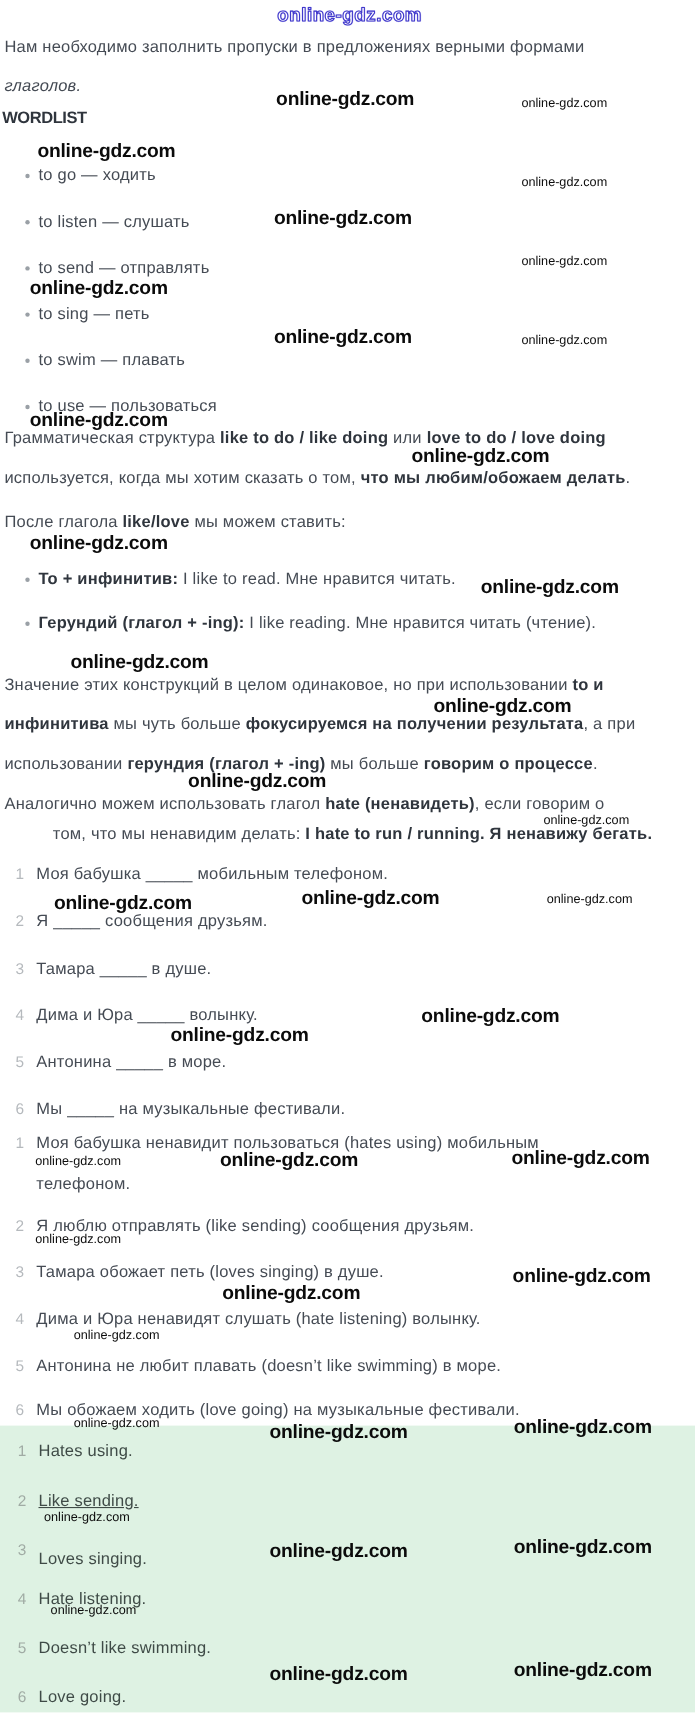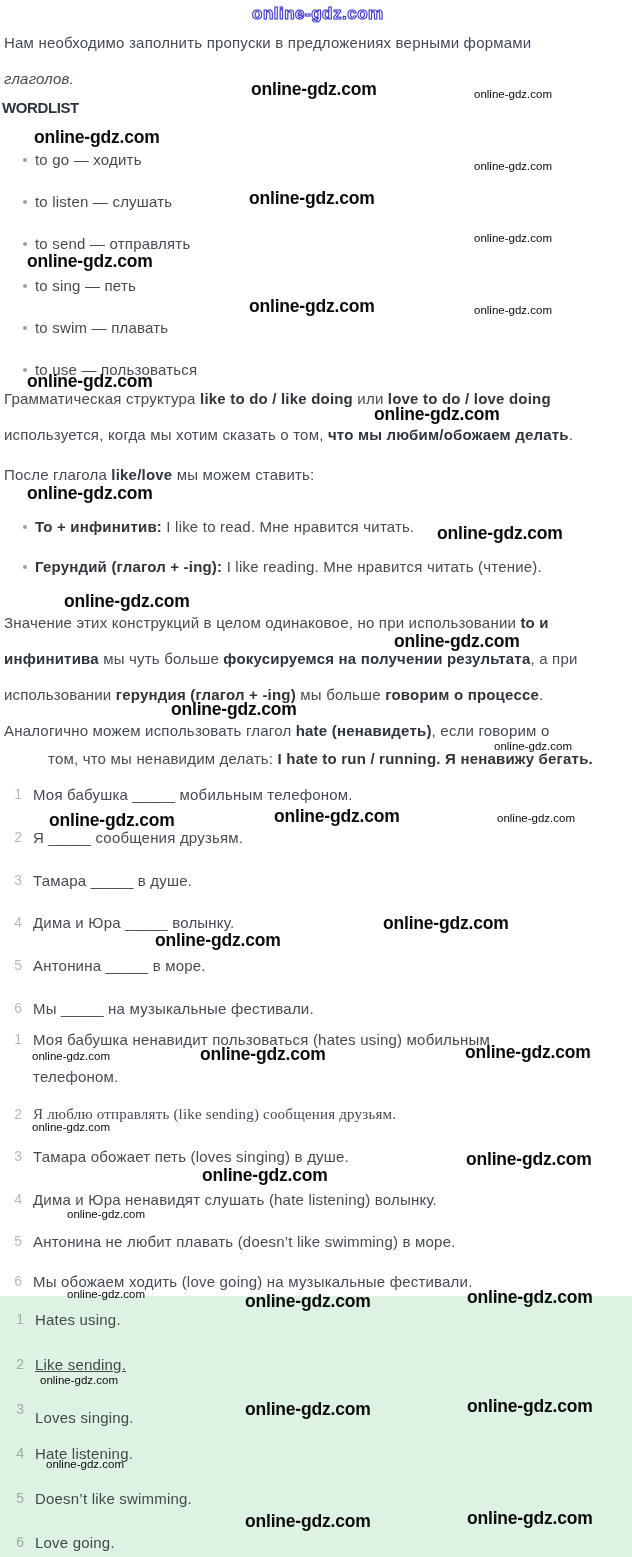--- a/index.html
+++ b/index.html
@@ -91,21 +91,21 @@
       <span class="num" style="left: 8px; top: 956px;">5</span>
       <span class="t" style="left: 33px; top: 956px;">Антонина _____ в море.</span>
       <span class="num" style="left: 8px; top: 999px;">6</span>
       <span class="t" style="left: 33px; top: 999px;">Мы _____ на музыкальные фестивали.</span>
     </div>
   <div>
       <span class="num" style="left: 8px; top: 1030px;">1</span>
       <span class="t" style="left: 33px; top: 1030px;">Моя бабушка ненавидит пользоваться (hates using) мобильным</span>
       <span class="t" style="left: 33px; top: 1067px;">телефоном.</span>
       <span class="num" style="left: 8px; top: 1105px;">2</span>
-      <span class="t" style="left: 33px; top: 1105px; font-family: Liberation Serif, serif;">Я люблю отправлять (like sending) сообщения друзьям.</span>
+      <span class="t" style="left: 33px; top: 1105px;">Я люблю отправлять (like sending) сообщения друзьям.</span>
       <span class="num" style="left: 8px; top: 1147px;">3</span>
       <span class="t" style="left: 33px; top: 1147px;">Тамара обожает петь (loves singing) в душе.</span>
       <span class="num" style="left: 8px; top: 1190px;">4</span>
       <span class="t" style="left: 33px; top: 1190px;">Дима и Юра ненавидят слушать (hate listening) волынку.</span>
       <span class="num" style="left: 8px; top: 1232px;">5</span>
       <span class="t" style="left: 33px; top: 1232px;">Антонина не любит плавать (doesn’t like swimming) в море.</span>
       <span class="num" style="left: 8px; top: 1272px;">6</span>
       <span class="t" style="left: 33px; top: 1272px;">Мы обожаем ходить (love going) на музыкальные фестивали.</span>
     </div>
 

